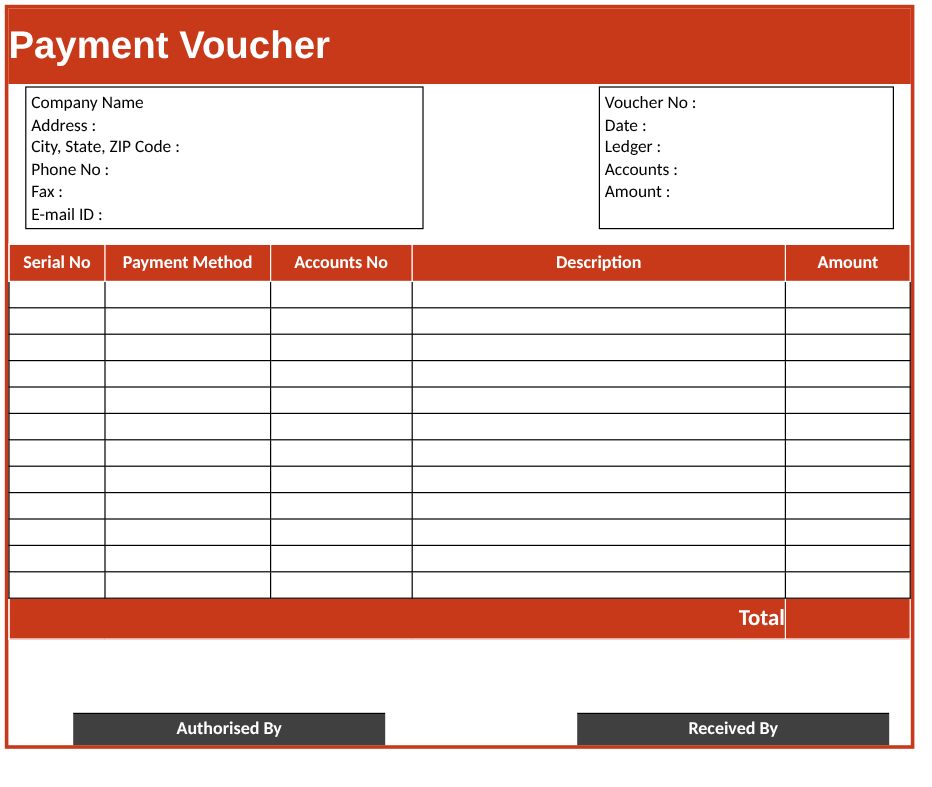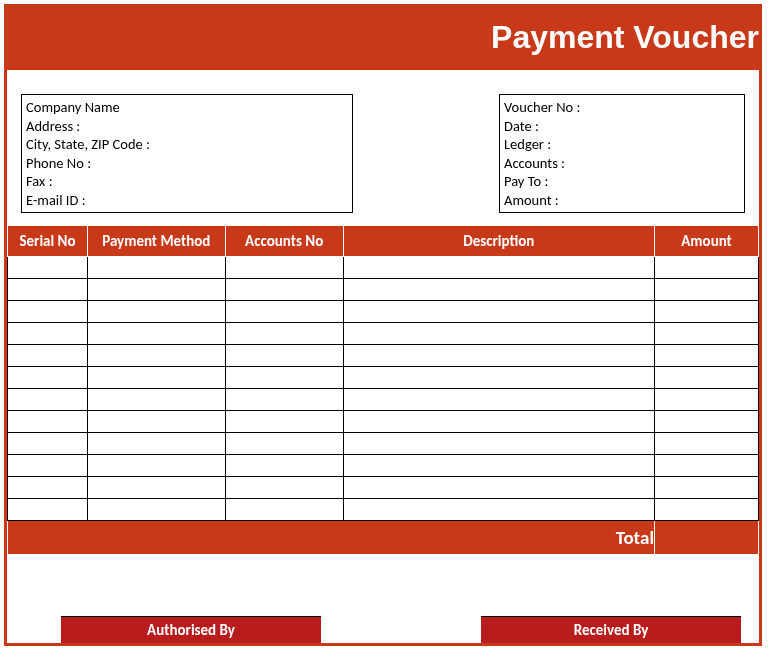--- a/index.html
+++ b/index.html
@@ -1,30 +1,30 @@
 <!DOCTYPE html>
 <html><head>
   <meta charset="utf-8">
   <style>
     * { box-sizing: border-box; margin: 0; padding: 0; }
     body { font-family: Calibri, Arial, sans-serif; background: #fff; width: 777px; height: 656px; }
     .outer { border: 3px solid #c8391a; width: 758px; margin: 4px; }
-    .title-bar { background: #c8391a; color: #fff; text-align: right; font-size: 32px; font-weight: bold; padding: 12px 0 14px; font-family: Arial, sans-serif; }
-    .info-section { padding: 24px 14px 10px; display: flex; justify-content: space-between; }
+    .title-bar { background: #c8391a; color: #fff; text-align: left; font-size: 32px; font-weight: bold; padding: 12px 0 14px; font-family: Arial, sans-serif; }
+    .info-section { padding: 2px 14px 10px; display: flex; justify-content: space-between; }
     .info-box { border: 1.5px solid #000; padding: 3px 6px 3px 4px; }
     .info-left { width: 332px; }
     .info-right { width: 246px; }
     .info-line { font-size: 14.5px; line-height: 18.5px; font-family: Calibri, Arial, sans-serif; }
     .main-table { width: 100%; border-collapse: collapse; margin-top: 2px; }
     .main-table th { background: #c8391a; color: #fff; font-weight: bold; font-size: 15px; padding: 6px 4px; border: 1.5px solid #fff; text-align: center; }
     .main-table td { border: 1px solid #000; height: 22px; padding: 0; }
     .total-row td { background: #c8391a; color: #fff; font-weight: bold; font-size: 19px; text-align: right; height: 34px; border: 1.5px solid #fff; }
     .sig-block { width: 260px; }
     .sig-space { height: 60px; border-bottom: 1.5px solid #000; }
-    .sig-label { background: #b91c1c; color: #fff; font-weight: bold; font-size: 15px; text-align: center; padding: 4px 0; }
+    .sig-label { background: #404040; color: #fff; font-weight: bold; font-size: 15px; text-align: center; padding: 4px 0; }
     .sig-wrap { padding: 2px 0 0 0; display: flex; }
     .sig-left { margin-left: 54px; }
     .sig-right { margin-right: 18px; margin-left: auto; }
     .col-serial { width: 80px; }
     .col-method { width: 138px; margin-left: 11px; }
     .col-ref { width: 118px; }
     .col-desc { width: 312px; }
     .col-amt { width: 104px; }
   </style>
 </head>
@@ -40,21 +40,20 @@
       <div class="info-line">City, State, ZIP Code :</div>
       <div class="info-line">Phone No :</div>
       <div class="info-line">Fax :</div>
       <div class="info-line">E-mail ID :</div>
     </div>
     <div class="info-box info-right">
       <div class="info-line">Voucher No :</div>
       <div class="info-line">Date :</div>
       <div class="info-line">Ledger :</div>
       <div class="info-line">Accounts :</div>
-      <div class="info-line">Pay To :</div>
       <div class="info-line">Amount :</div>
     </div>
   </div>
 
   <table class="main-table">
     <thead>
       <tr>
         <th class="col-serial">Serial No</th>
         <th class="col-method">Payment Method</th>
         <th class="col-ref">Accounts No</th>

